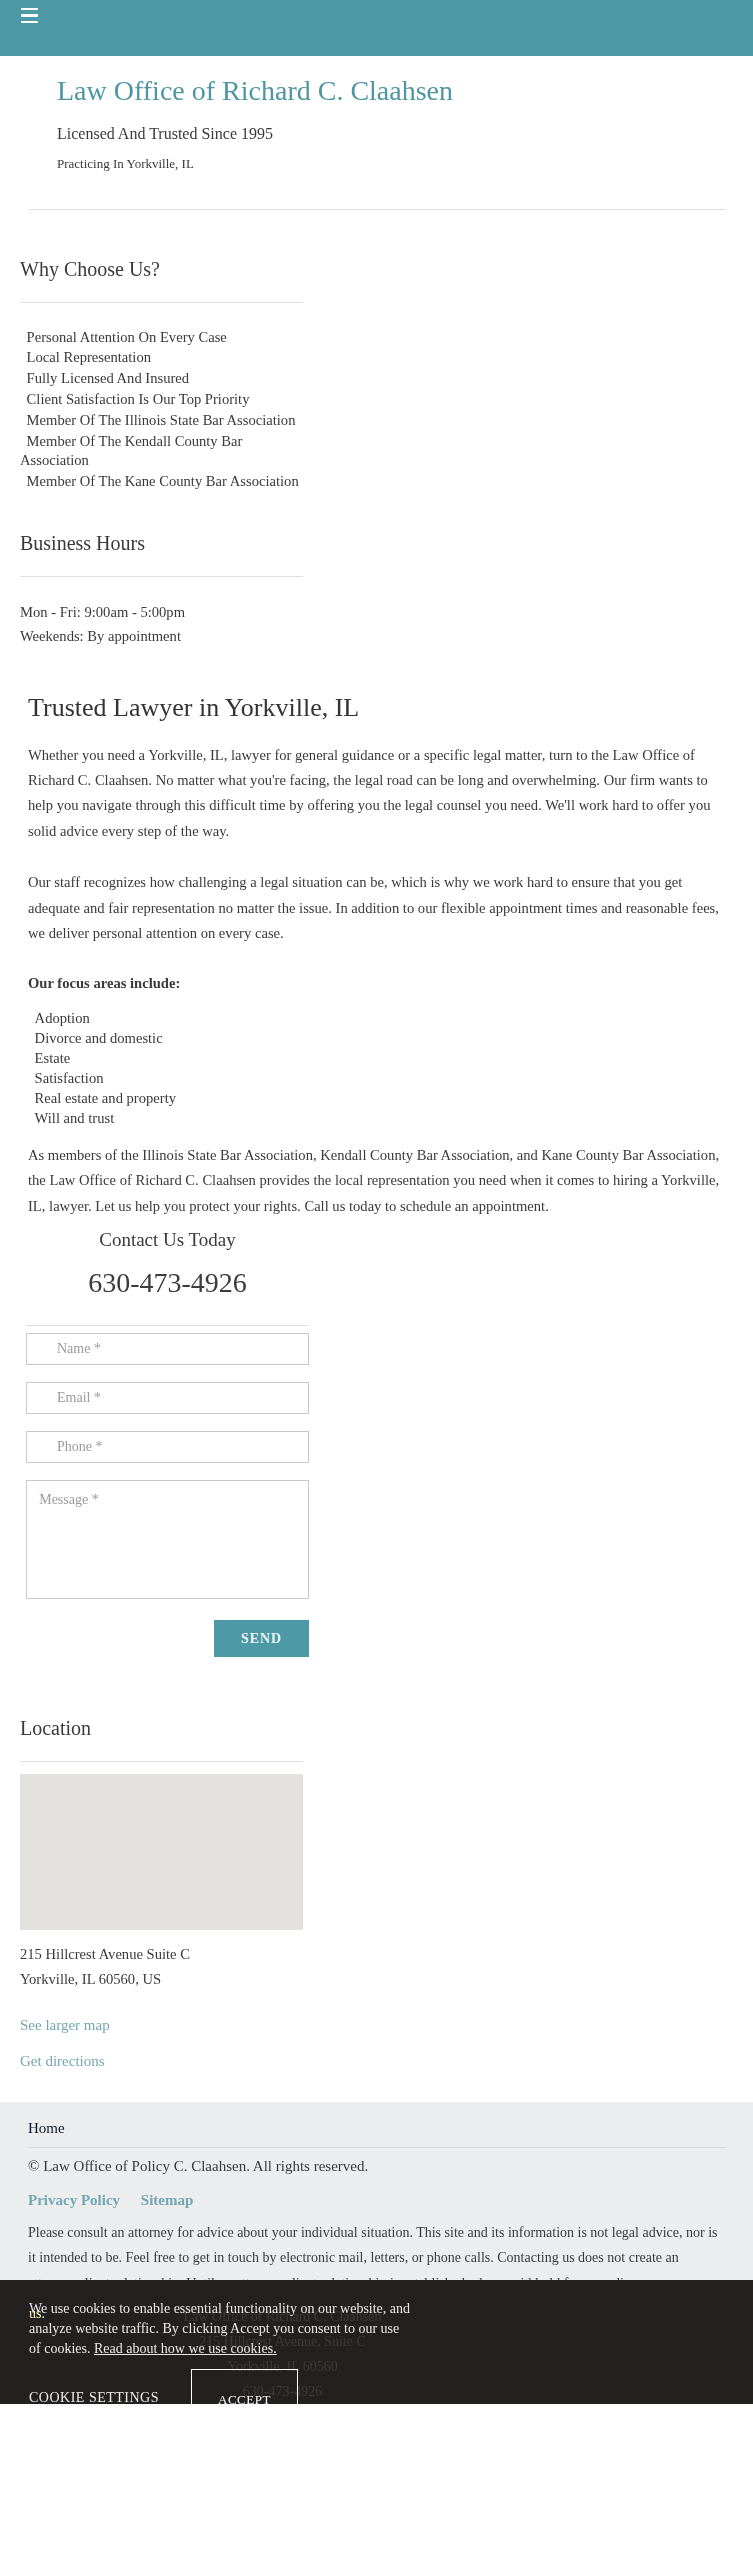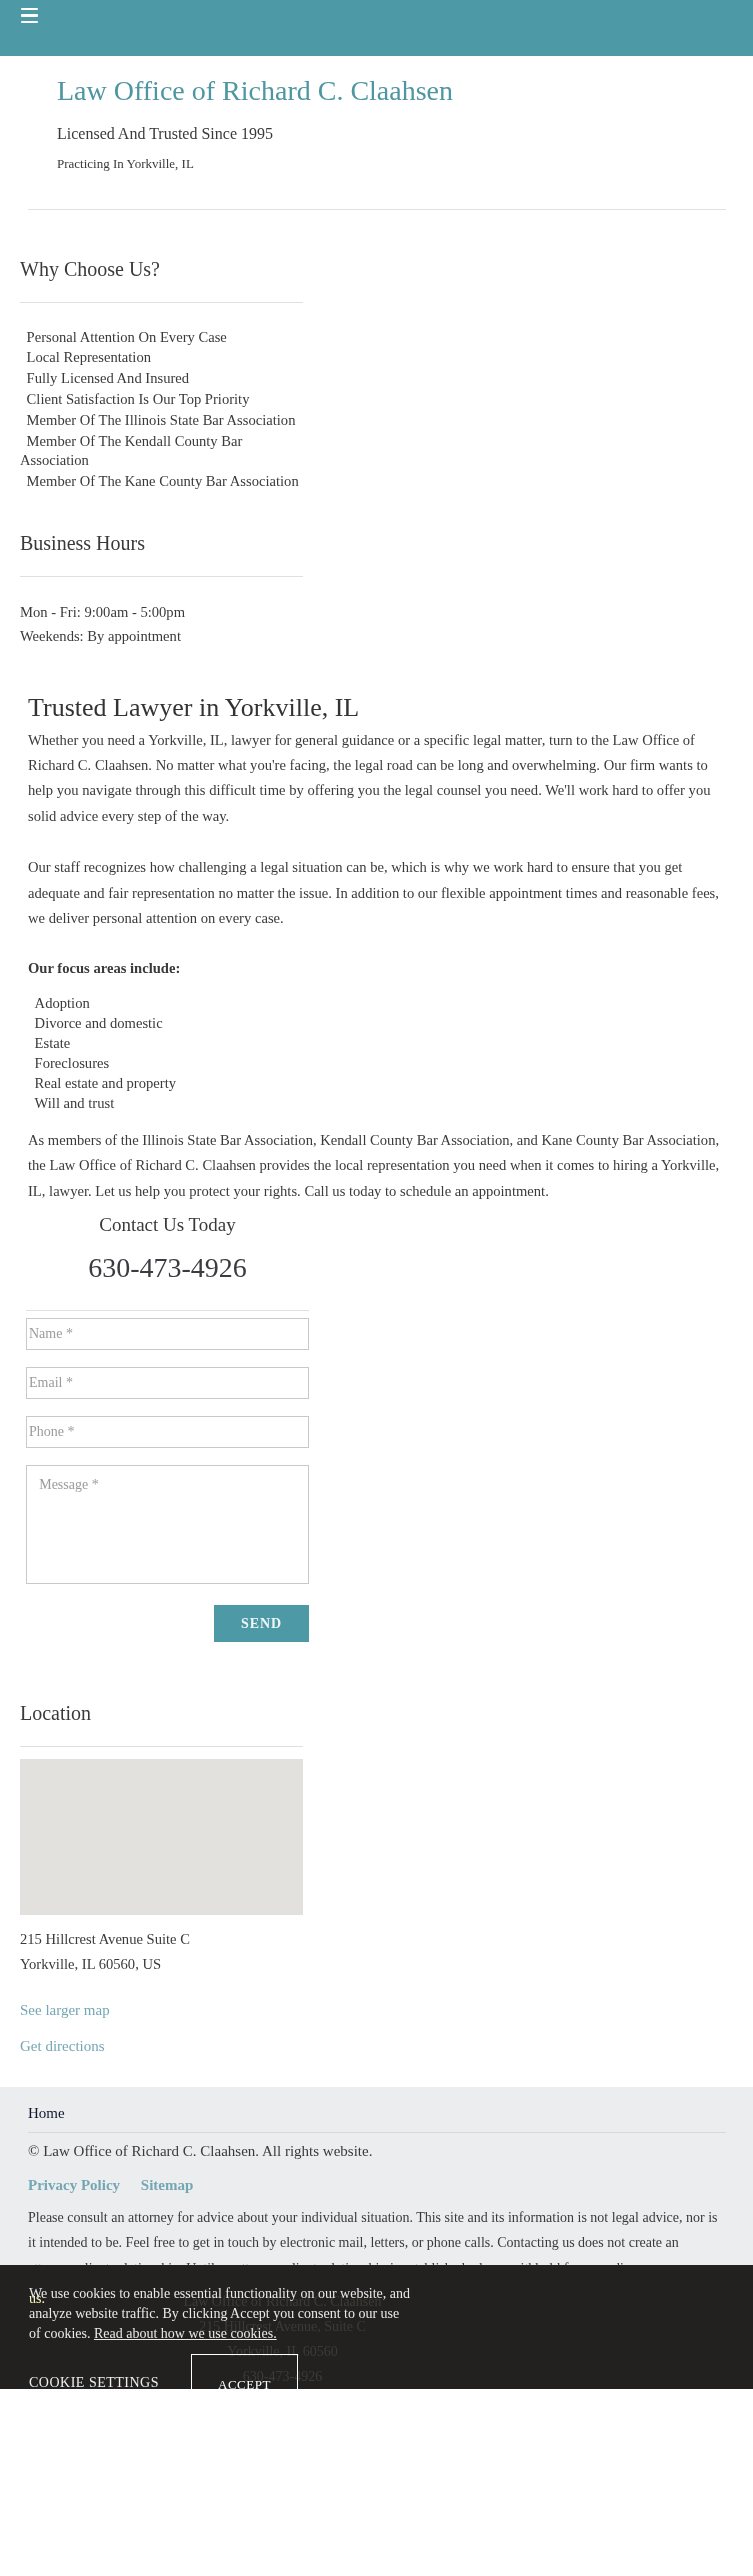--- a/index.html
+++ b/index.html
@@ -45,37 +45,37 @@
   .dot { width: 3.8px; height: 3.8px; border-radius: 1.9px; background: #2b2b2b; }
   .side-list .dot { margin: 9.4px 0 9.4px 6.6px; }
   .side-list .li-text { font-size: 14.6px; line-height: 19px; }
   .side-list li { margin-bottom: 1.9px; }
   .hours-block { margin-top: 38px; }
   .hours-lines { margin-top: 22.6px; }
   .hours-lines p { font-size: 14.6px; line-height: 24.5px; }
   
   .article { margin-top: 40px; }
   .article-heading { font-size: 26px; font-weight: 400; line-height: 38px; color: #333333; }
-  .article p.body-p { margin-top: 1px; font-size: 14.6px; line-height: 25.4px; }
+  .article p.body-p { margin-top: 16px; font-size: 14.6px; line-height: 25.4px; }
   .article p.body-p + p.body-p { margin-top: 26px; }
   .focus-label { margin-top: 24.5px; font-size: 14.6px; line-height: 25.4px; font-weight: 700; }
   .article-list { margin-top: 13px; }
   .article-list .dot { margin: 7.5px 0 7.5px 6.6px; }
   .article-list .li-text { font-size: 14.6px; line-height: 19px; }
   .article-list li { margin-bottom: 0.9px; }
   .article .closing-p { margin-top: 15px; font-size: 14.6px; line-height: 25.4px; }
   
   .contact-block { margin-left: 26px; width: 283px; margin-top: 8px; }
   .contact-heading { text-align: center; font-size: 19px; font-weight: 400; line-height: 26px; }
   .contact-phone { text-align: center; font-size: 28px; line-height: 38px; margin-top: 11.3px; color: #3b3b42; }
   .contact-block hr.short-divider { margin-top: 22.6px; }
   .contact-form { margin-top: 7.5px; }
   .contact-form input[type="text"] {
     display: block; width: 283px; height: 32px; margin-bottom: 17px;
-    border: 0.9px solid #c9c9c9; background: #fff; padding: 0 2px;
+    border: 0.9px solid #c9c9c9; background: #fff; padding: 0 30px;
     font-family: inherit; font-size: 14px; color: #3a3a3a; outline: none;
   }
   .contact-form textarea {
     display: block; width: 283px; height: 119px; resize: none;
     border: 0.9px solid #c9c9c9; background: #fff; padding: 10.4px 12.2px;
     font-family: inherit; font-size: 14px; color: #3a3a3a; outline: none;
   }
   .contact-form ::placeholder { color: #9b9b9b; opacity: 1; }
   .send-button {
     display: block; margin-left: auto; margin-top: 21px;
@@ -170,21 +170,21 @@
 
   <article class="article page-pad">
     <h1 class="article-heading">Trusted Lawyer in Yorkville, IL</h1>
     <p class="body-p">Whether you need a Yorkville, IL, lawyer for general guidance or a specific legal matter, turn to the Law Office of Richard C. Claahsen. No matter what you're facing, the legal road can be long and overwhelming. Our firm wants to help you navigate through this difficult time by offering you the legal counsel you need. We'll work hard to offer you solid advice every step of the way.</p>
     <p class="body-p">Our staff recognizes how challenging a legal situation can be, which is why we work hard to ensure that you get adequate and fair representation no matter the issue. In addition to our flexible appointment times and reasonable fees, we deliver personal attention on every case.</p>
     <p class="focus-label">Our focus areas include:</p>
     <ul class="bullet-list article-list">
       <li><span class="dot"></span><span class="li-text">Adoption</span></li>
       <li><span class="dot"></span><span class="li-text">Divorce and domestic</span></li>
       <li><span class="dot"></span><span class="li-text">Estate</span></li>
-      <li><span class="dot"></span><span class="li-text">Foreclosures</span></li>
+      <li><span class="dot"></span><span class="li-text">Satisfaction</span></li>
       <li><span class="dot"></span><span class="li-text">Real estate and property</span></li>
       <li><span class="dot"></span><span class="li-text">Will and trust</span></li>
     </ul>
     <p class="closing-p">As members of the Illinois State Bar Association, Kendall County Bar Association, and Kane County Bar Association, the Law Office of Richard C. Claahsen provides the local representation you need when it comes to hiring a Yorkville, IL, lawyer. Let us help you protect your rights. Call us today to schedule an appointment.</p>
   </article>
 
   <section class="contact-block">
     <h2 class="contact-heading">Contact Us Today</h2>
     <div class="contact-phone">630-473-4926</div>
     <hr class="short-divider">
@@ -206,21 +206,21 @@
       <p>Yorkville, IL 60560, US</p>
     </div>
     <a href="#" class="map-link see-larger">See larger map</a>
     <a href="#" class="map-link get-directions">Get directions</a>
   </section>
 </main>
 
 <footer class="footer-light">
   <a href="#" class="home-link">Home</a>
   <hr>
-  <p class="copyright">© Law Office of Richard C. Claahsen. All rights website.</p>
+  <p class="copyright">© Law Office of Policy C. Claahsen. All rights reserved.</p>
   <div class="legal-links">
     <a href="#">Privacy Policy</a>
     <a href="#">Sitemap</a>
   </div>
   <p class="disclaimer">Please consult an attorney for advice about your individual situation. This site and its information is not legal advice, nor is it intended to be. Feel free to get in touch by electronic mail, letters, or phone calls. Contacting us does not create an attorney-client relationship. Until an attorney-client relationship is established, please withhold from sending any confidential information to us.</p>
 </footer>
 
 <div class="footer-dark">
   <div class="ghost-overflow">us.</div>
   <div class="ghost-contact">

